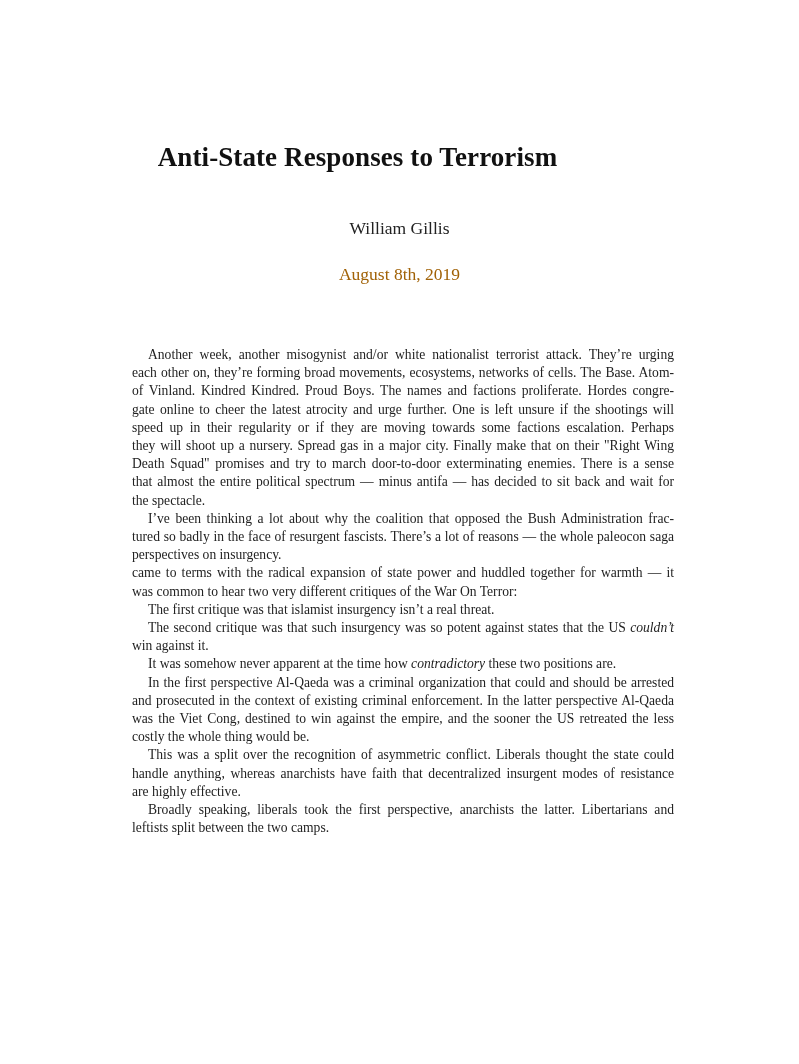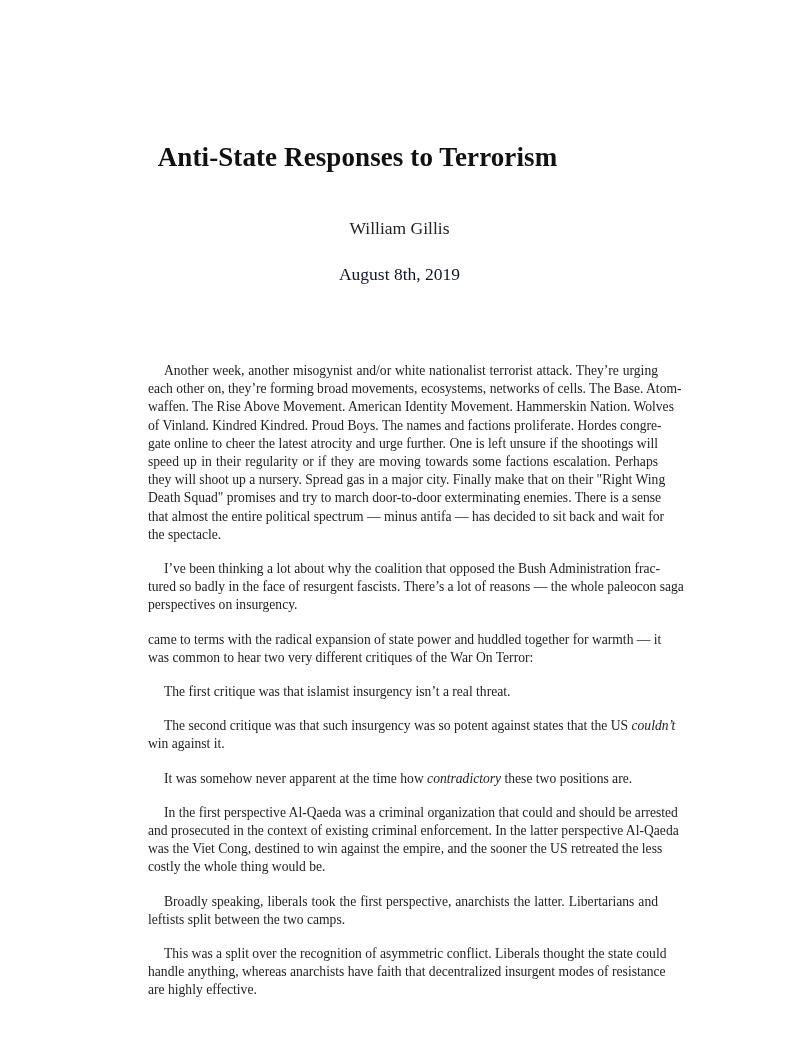--- a/index.html
+++ b/index.html
@@ -3,42 +3,41 @@
   <meta charset="utf-8">
   <style>
     html, body { margin: 0; padding: 0; background: #ffffff; }
     body { width: 799px; height: 1064px; position: relative; overflow: hidden;
            font-family: "Liberation Serif", "DejaVu Serif", serif; color: #1a1a1a; }
     .title { position: absolute; top: 142px; left: 0; width: 715px; text-align: center;
              font-size: 27px; font-weight: bold; letter-spacing: 0.1px; color: #111; }
     .author { position: absolute; top: 218px; left: 0; width: 799px; text-align: center;
               font-size: 17.5px; color: #222; }
     .date { position: absolute; top: 264px; left: 0; width: 799px; text-align: center;
-            font-size: 17.5px; color: #0f172a; }
+            font-size: 17.5px; color: #a16207; }
     .body { position: absolute; top: 346px; left: 132px; width: 542px;
             font-size: 13.6px; line-height: 18.2px; color: #222; }
-    .para { margin: 16px; font-family: Liberation Serif, serif; }
+    .para { margin: 0; font-family: Liberation Serif, serif; }
     .line { display: block; white-space: nowrap; text-align: justify; text-align-last: justify; }
     .line.last { text-align-last: left; }
     .line.first { text-indent: 16px; }
     em { font-style: italic; }
   </style>
 </head>
 <body>
 
 <div class="title">Anti-State Responses to Terrorism</div>
 <div class="author">William Gillis</div>
 <div class="date">August 8th, 2019</div>
 
 <div class="body">
 
   <p class="para">
     <span class="line first">Another week, another misogynist and/or white nationalist terrorist attack. They’re urging</span>
     <span class="line">each other on, they’re forming broad movements, ecosystems, networks of cells. The Base. Atom-</span>
-    <span class="line">waffen. The Rise Above Movement. American Identity Movement. Hammerskin Nation. Wolves</span>
     <span class="line">of Vinland. Kindred Kindred. Proud Boys. The names and factions proliferate. Hordes congre-</span>
     <span class="line">gate online to cheer the latest atrocity and urge further. One is left unsure if the shootings will</span>
     <span class="line">speed up in their regularity or if they are moving towards some factions escalation. Perhaps</span>
     <span class="line">they will shoot up a nursery. Spread gas in a major city. Finally make that on their "Right Wing</span>
     <span class="line">Death Squad" promises and try to march door-to-door exterminating enemies. There is a sense</span>
     <span class="line">that almost the entire political spectrum — minus antifa — has decided to sit back and wait for</span>
     <span class="line last">the spectacle.</span>
   </p>
 
   <p class="para">
@@ -66,22 +65,22 @@
   </p>
 
   <p class="para">
     <span class="line first">In the first perspective Al-Qaeda was a criminal organization that could and should be arrested</span>
     <span class="line">and prosecuted in the context of existing criminal enforcement. In the latter perspective Al-Qaeda</span>
     <span class="line">was the Viet Cong, destined to win against the empire, and the sooner the US retreated the less</span>
     <span class="line last">costly the whole thing would be.</span>
   </p>
 
   <p class="para">
-    <span class="line first">Broadly speaking, liberals took the first perspective, anarchists the latter. Libertarians and</span>
-    <span class="line last">leftists split between the two camps.</span>
-  </p>
-
-  <p class="para">
     <span class="line first">This was a split over the recognition of asymmetric conflict. Liberals thought the state could</span>
     <span class="line">handle anything, whereas anarchists have faith that decentralized insurgent modes of resistance</span>
     <span class="line last">are highly effective.</span>
   </p>
+
+  <p class="para">
+    <span class="line first">Broadly speaking, liberals took the first perspective, anarchists the latter. Libertarians and</span>
+    <span class="line last">leftists split between the two camps.</span>
+  </p>
 </div>
 
 </body></html>

